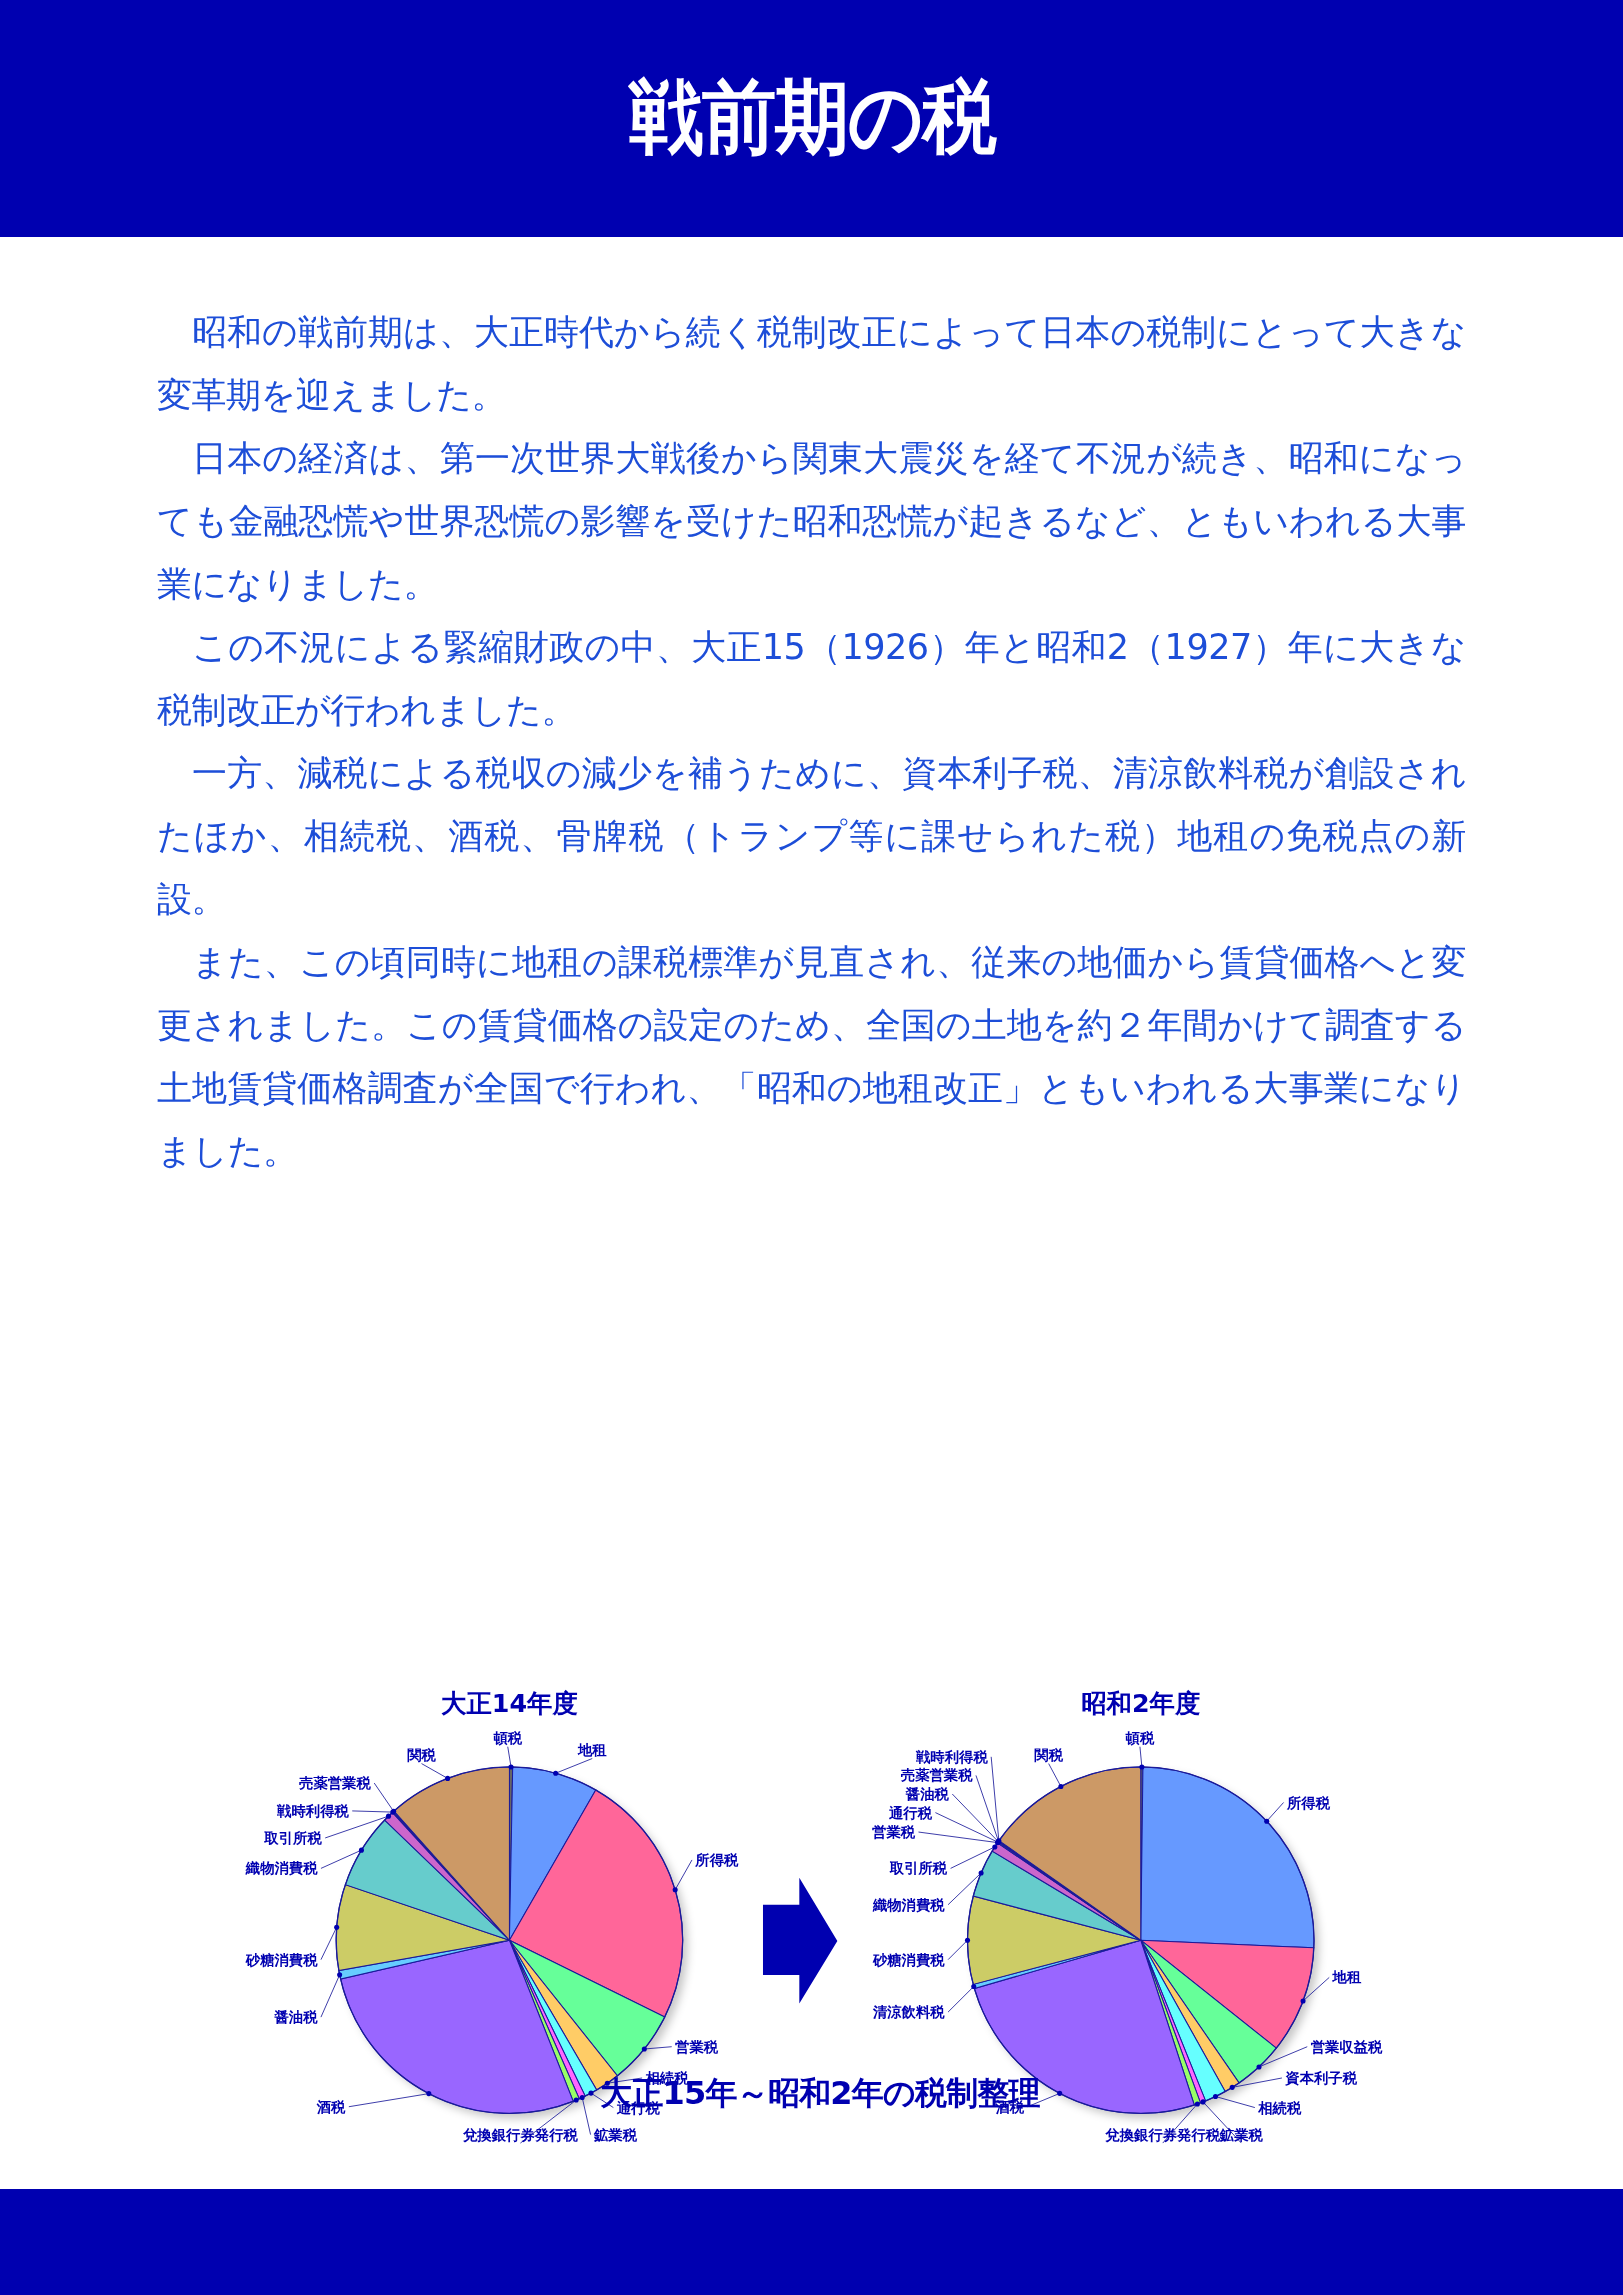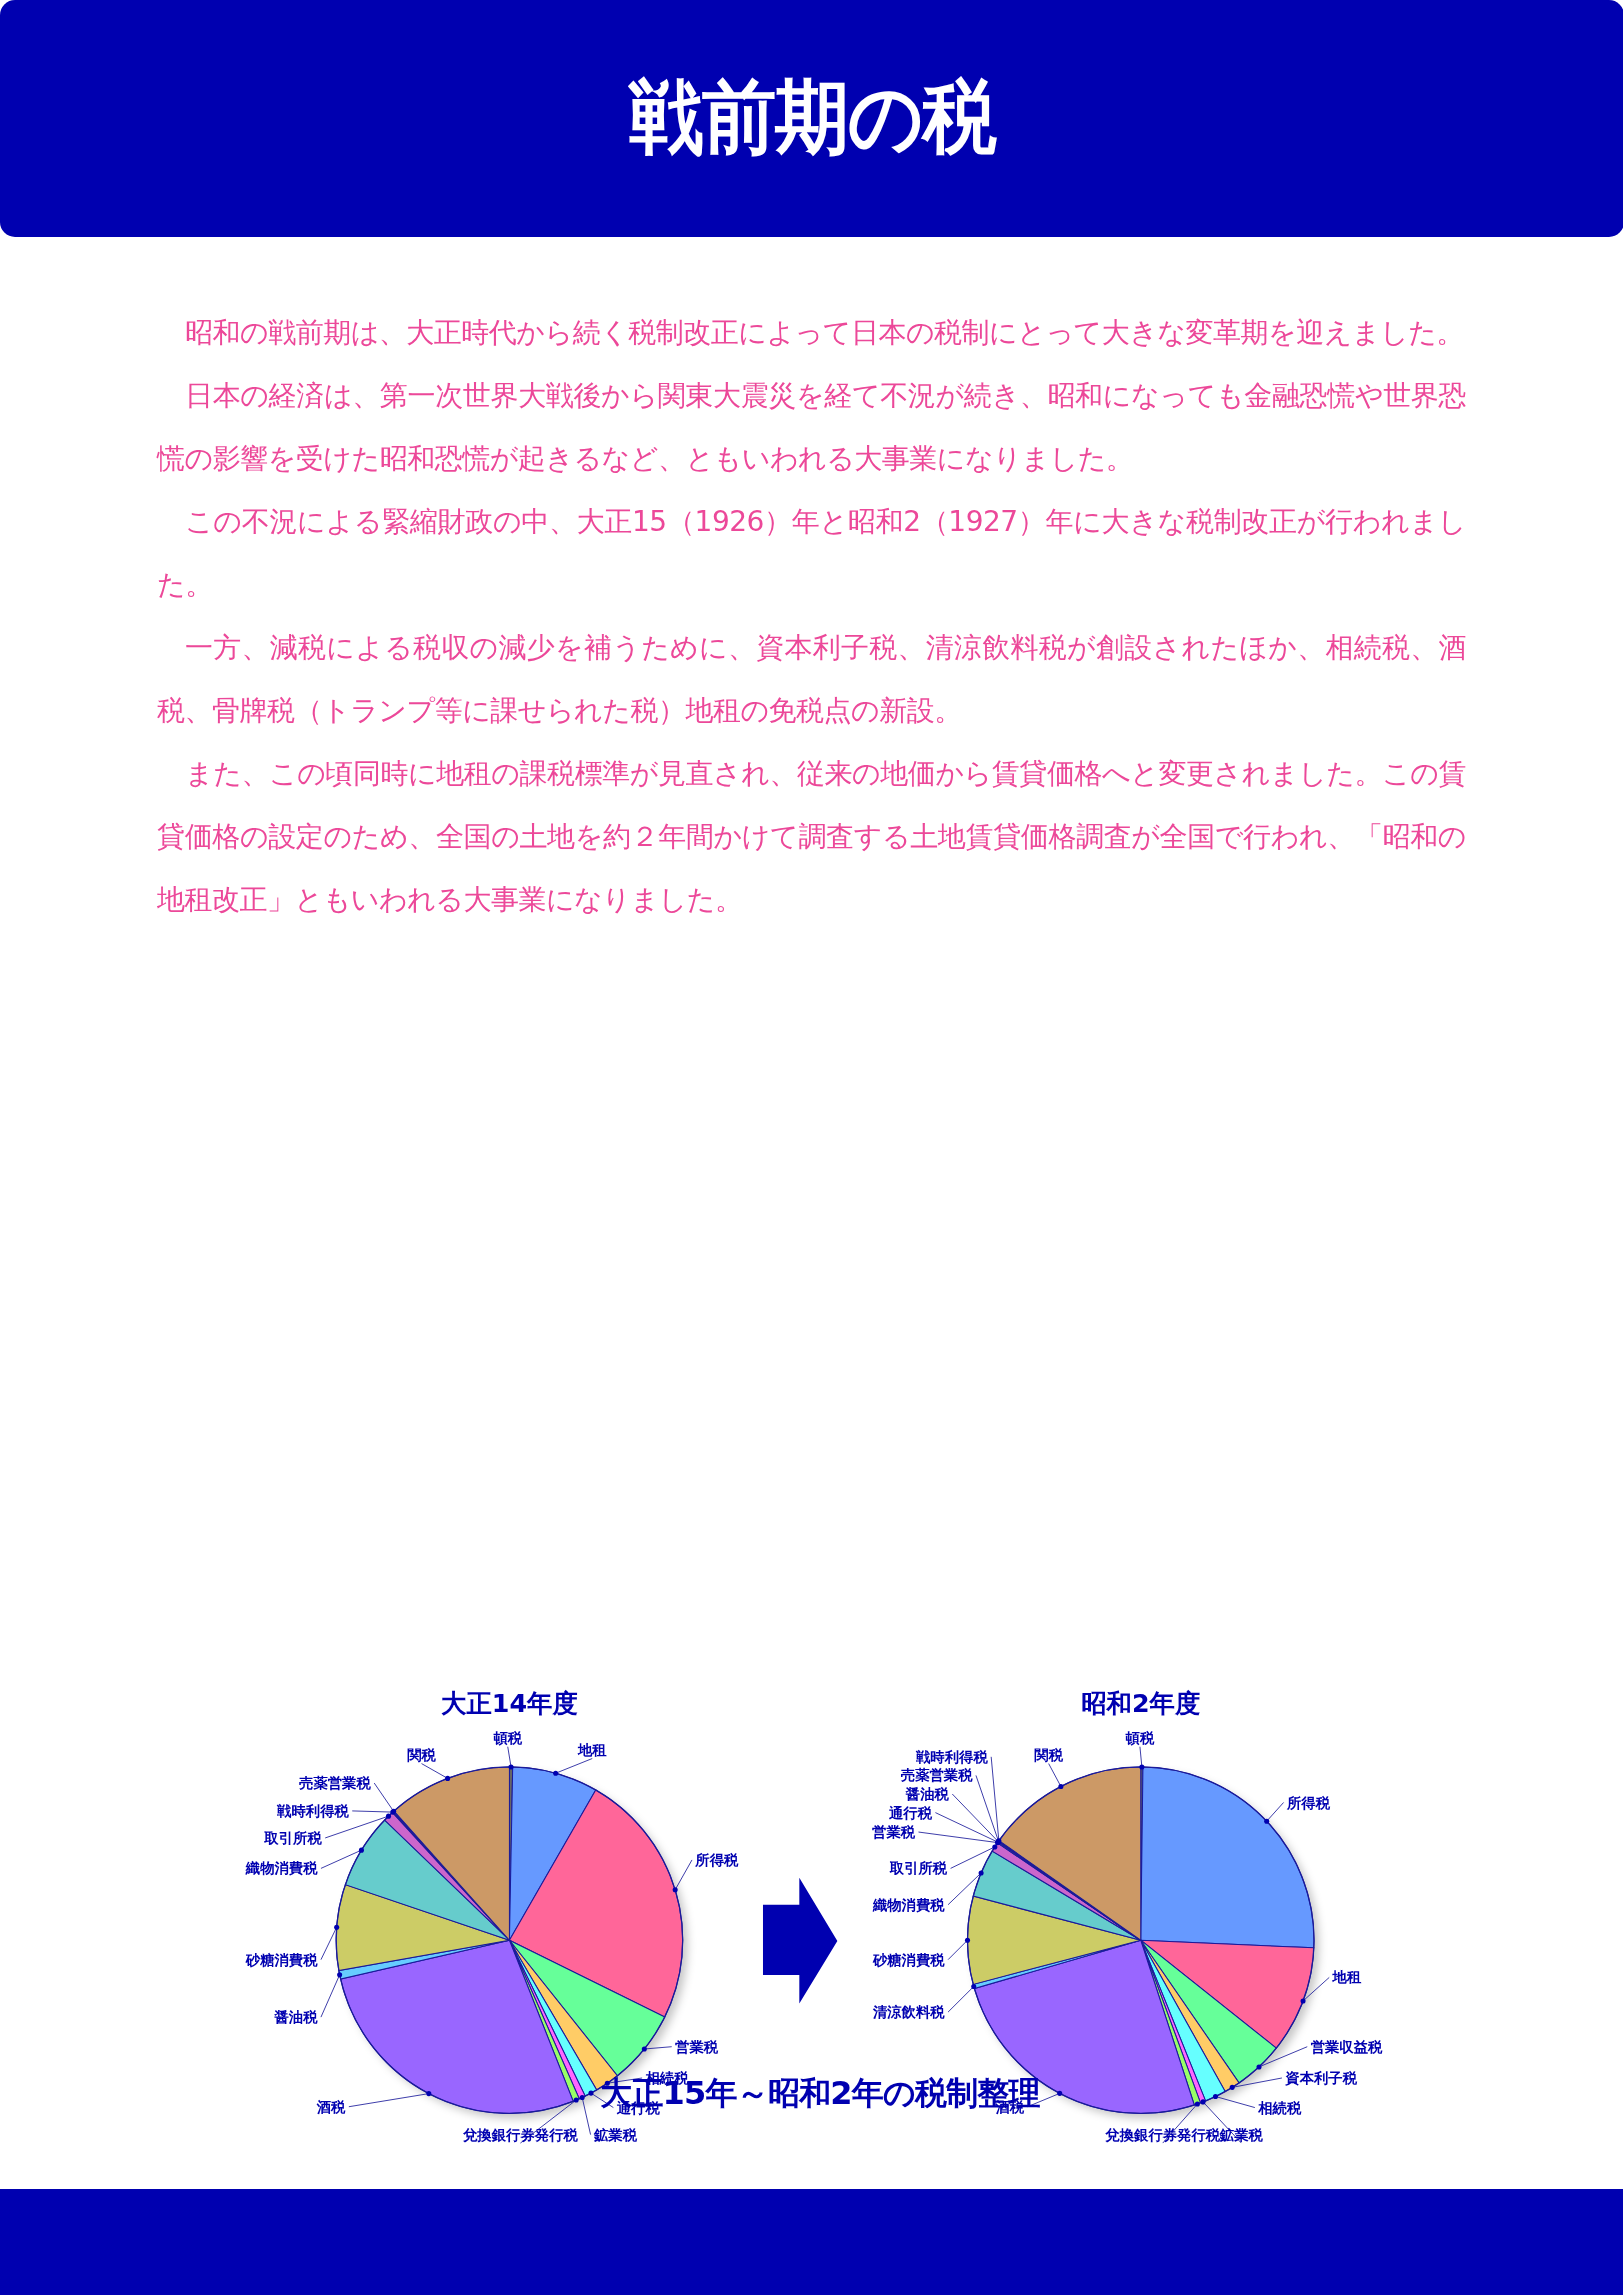--- a/index.html
+++ b/index.html
@@ -2,29 +2,29 @@
 <html style="font-size:13.5px"><head>
 <meta charset="utf-8">
 <style>
   html, body { margin: 0; padding: 0; }
   body {
     width: 1624px; height: 2295px; position: relative; background: #ffffff;
     font-family: "DejaVu Sans", "Liberation Sans", sans-serif; overflow: hidden;
   }
   .header {
     position: absolute; left: 0; top: 0; width: 1624px; height: 237px;
-    background: #0000B0; display: flex; align-items: center; justify-content: center; border-radius: 15px;
+    background: #0000B0; display: flex; align-items: center; justify-content: center;
   }
   .header h1 {
     margin: 0; color: #ffffff; font-size: 81px; font-weight: bold; letter-spacing: -1.7px;
     transform: scaleX(0.92);
   }
   .body-text {
     position: absolute; left: 157px; top: 301px; width: 1309px;
-    font-size: 28px; line-height: 63px; color: #ec4899; letter-spacing: -0.5px;
+    font-size: 35px; line-height: 63px; color: #1d4ed8; letter-spacing: -0.5px;
   }
   .body-text p { margin: 0; text-indent: 1em; text-align: justify; }
   .charts { position: absolute; left: 0; top: 1674px; width: 1624px; height: 524px; }
   .charts svg { position: absolute; left: 0; top: 0; }
   .caption {
     position: absolute; left: 0; top: 2072px; width: 1624px; text-align: center;
     font-size: 32px; font-weight: bold; color: #0000B0; letter-spacing: -0.8px; padding-left: 8px;
   }
   .footer {
     position: absolute; left: 0; top: 2189px; width: 1624px; height: 107px; background: #0000B0;

